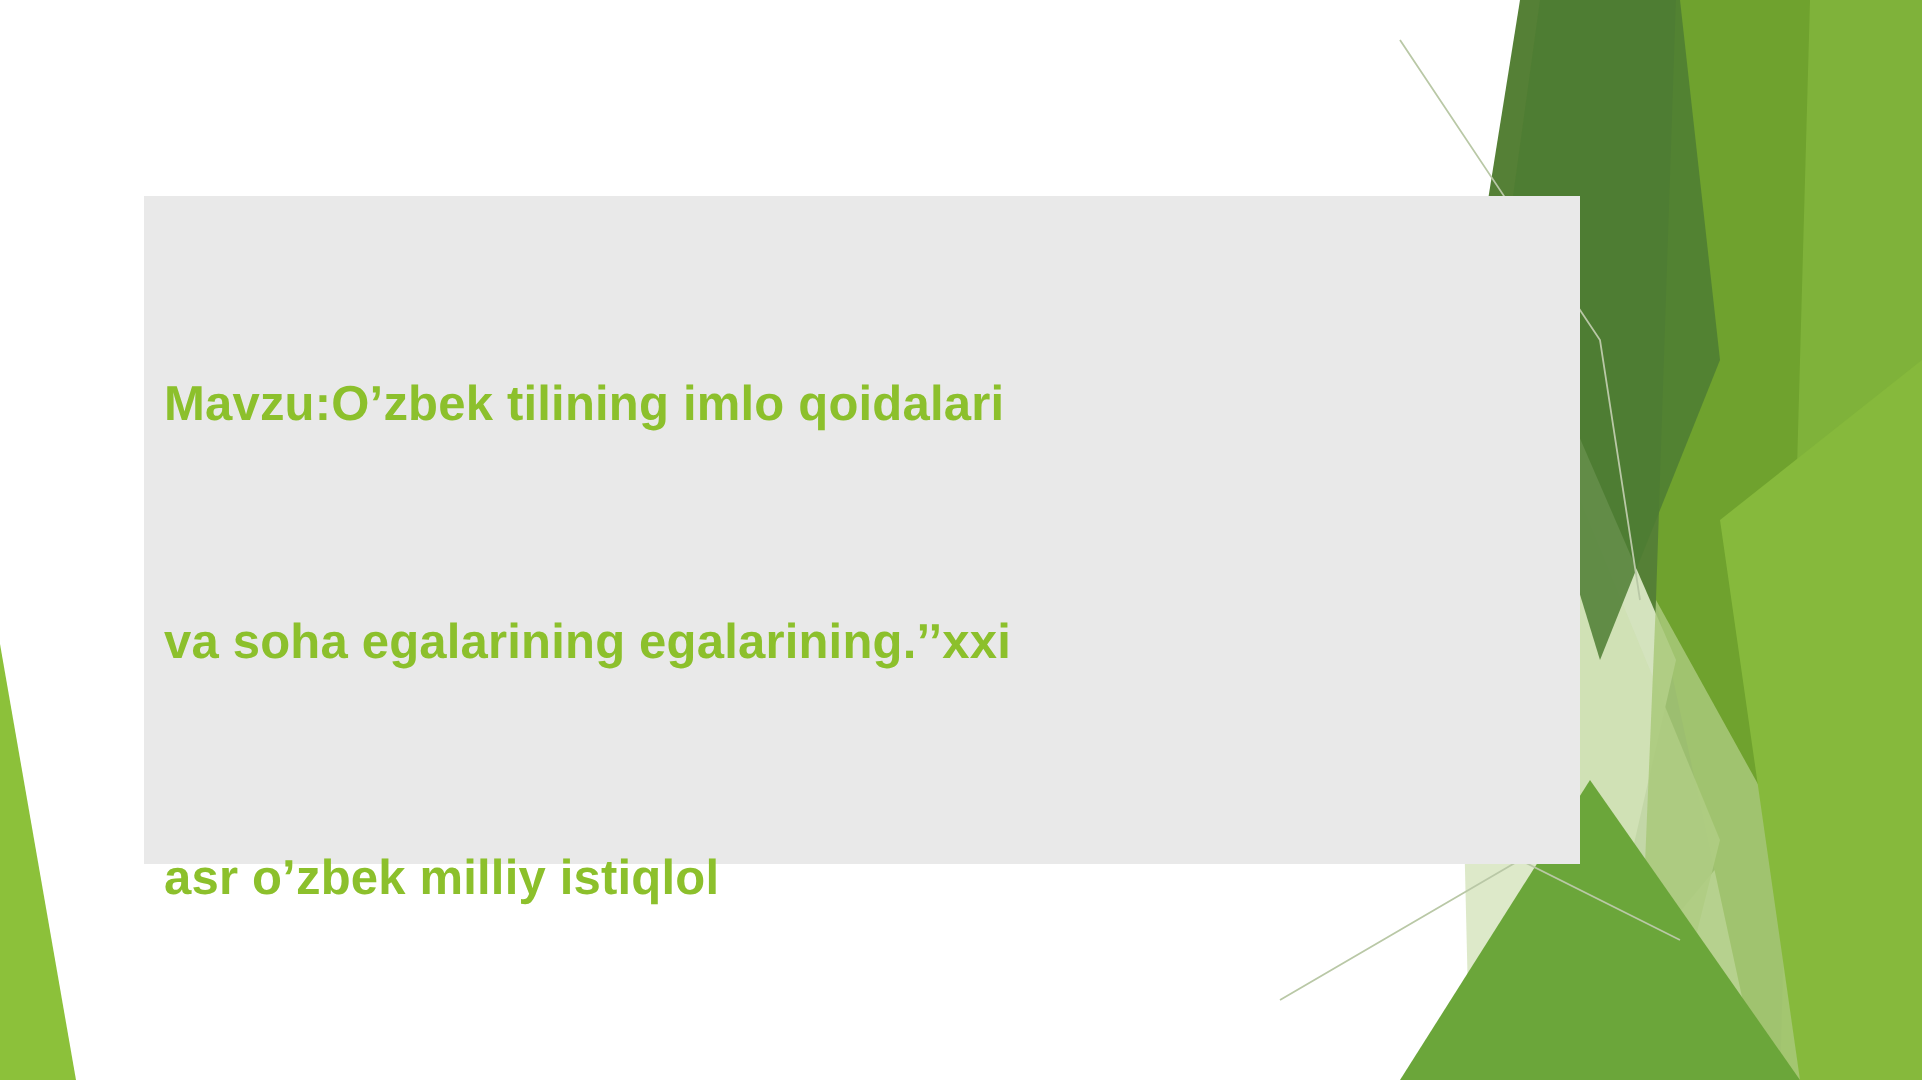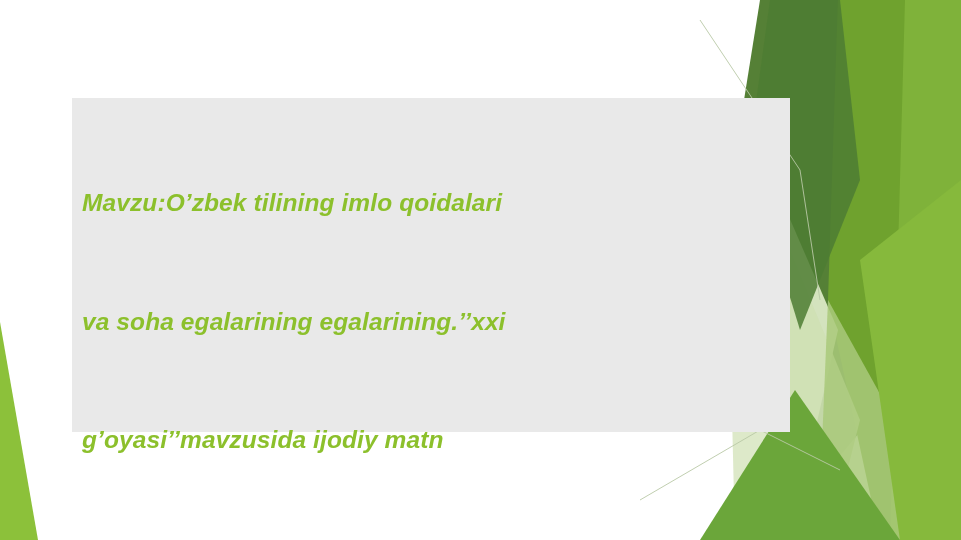--- a/index.html
+++ b/index.html
@@ -8,21 +8,20 @@
     padding: 0;
     background: #ffffff;
   }
   #slide {
     position: relative;
     width: 961px;
     height: 540px;
     overflow: hidden;
     background: #ffffff;
     font-family: "Liberation Sans", sans-serif;
-    font-style: italic;
   }
   #decor-right, #decor-left {
     position: absolute;
     top: 0;
     left: 0;
     width: 961px;
     height: 540px;
     pointer-events: none;
   }
   #content-panel {
@@ -71,20 +70,21 @@
 
   <svg id="decor-left" viewBox="0 0 961 540" preserveAspectRatio="none">
     <polygon points="0,322 38,540 0,540" fill="#8cc13a"></polygon>
   </svg>
 
   <div id="content-panel"></div>
 
   <div id="slide-text">
     <span class="tline">Mavzu:O’zbek tilining imlo qoidalari</span>
     <span class="tline">va soha egalarining egalarining.’’xxi</span>
+    <span class="tline">asr o’zbek milliy istiqlol</span>
     <span class="tline">g’oyasi’’mavzusida ijodiy matn</span>
     
     
     
     
     
     
   </div>
 
 </div>

